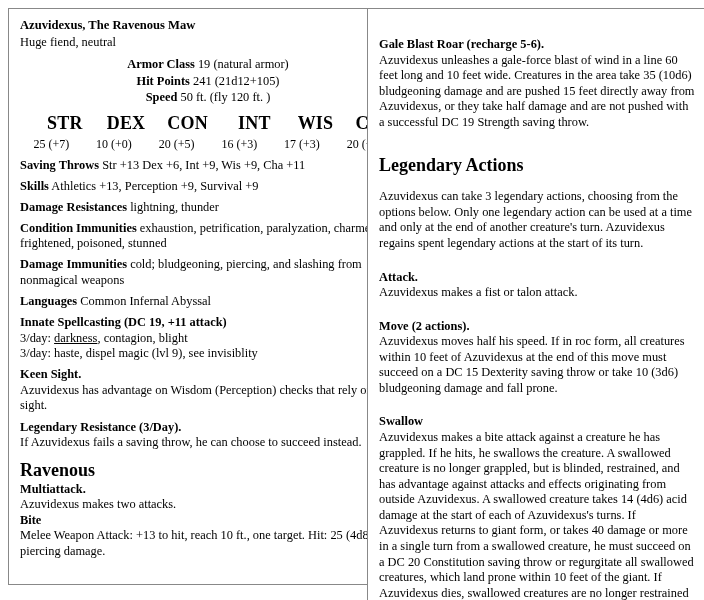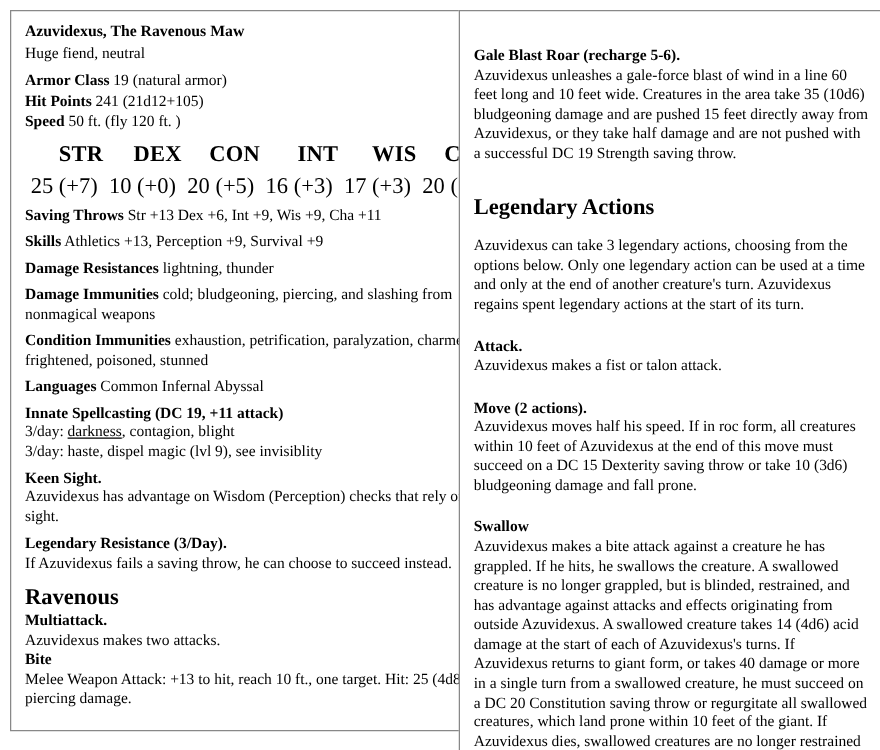--- a/index.html
+++ b/index.html
@@ -52,41 +52,42 @@
     margin: 0 0 1px 0;
   }
   .title-sub {
     margin: 0 0 7px 0;
   }
   .lbl {
     font-weight: bold;
   }
   .attr-line {
     margin: 0 0 1px 0;
+    text-align: center;
   }
   .attr-group {
     margin-bottom: 6px;
   }
   table.abilities {
     width: 100%;
     border-collapse: collapse;
     margin: 4px 0 6px 0;
     table-layout: fixed;
   }
   table.abilities th {
     font-weight: bold;
     font-size: 18px;
     text-align: right;
     padding: 0 0 2px 0;
     letter-spacing: 0.2px;
   }
   table.abilities td {
     text-align: center;
     padding: 0;
-    font-size: 18px;
+    font-size: 12px;
   }
   .trait {
     margin: 0 0 5.5px 0;
   }
   .trait-name {
     font-weight: bold;
   }
   .trait-body {
     margin: 0;
   }
@@ -190,27 +191,27 @@
       <span class="lbl">Skills</span>
       <span>Athletics +13, Perception +9, Survival +9</span>
     </div>
 
     <div class="block">
       <span class="lbl">Damage Resistances</span>
       <span>lightning, thunder</span>
     </div>
 
     <div class="block">
+      <span class="lbl">Condition Immunities</span>
+      <span>exhaustion, petrification, paralyzation, charmed, frightened, poisoned, stunned</span>
+    </div>
+
+    <div class="block">
       <span class="lbl">Damage Immunities</span>
       <span>cold; bludgeoning, piercing, and slashing from nonmagical weapons</span>
-    </div>
-
-    <div class="block">
-      <span class="lbl">Condition Immunities</span>
-      <span>exhaustion, petrification, paralyzation, charmed, frightened, poisoned, stunned</span>
     </div>
 
 
     <div class="block">
       <span class="lbl">Languages</span>
       <span>Common Infernal Abyssal</span>
     </div>
 
 
     <div class="trait">

